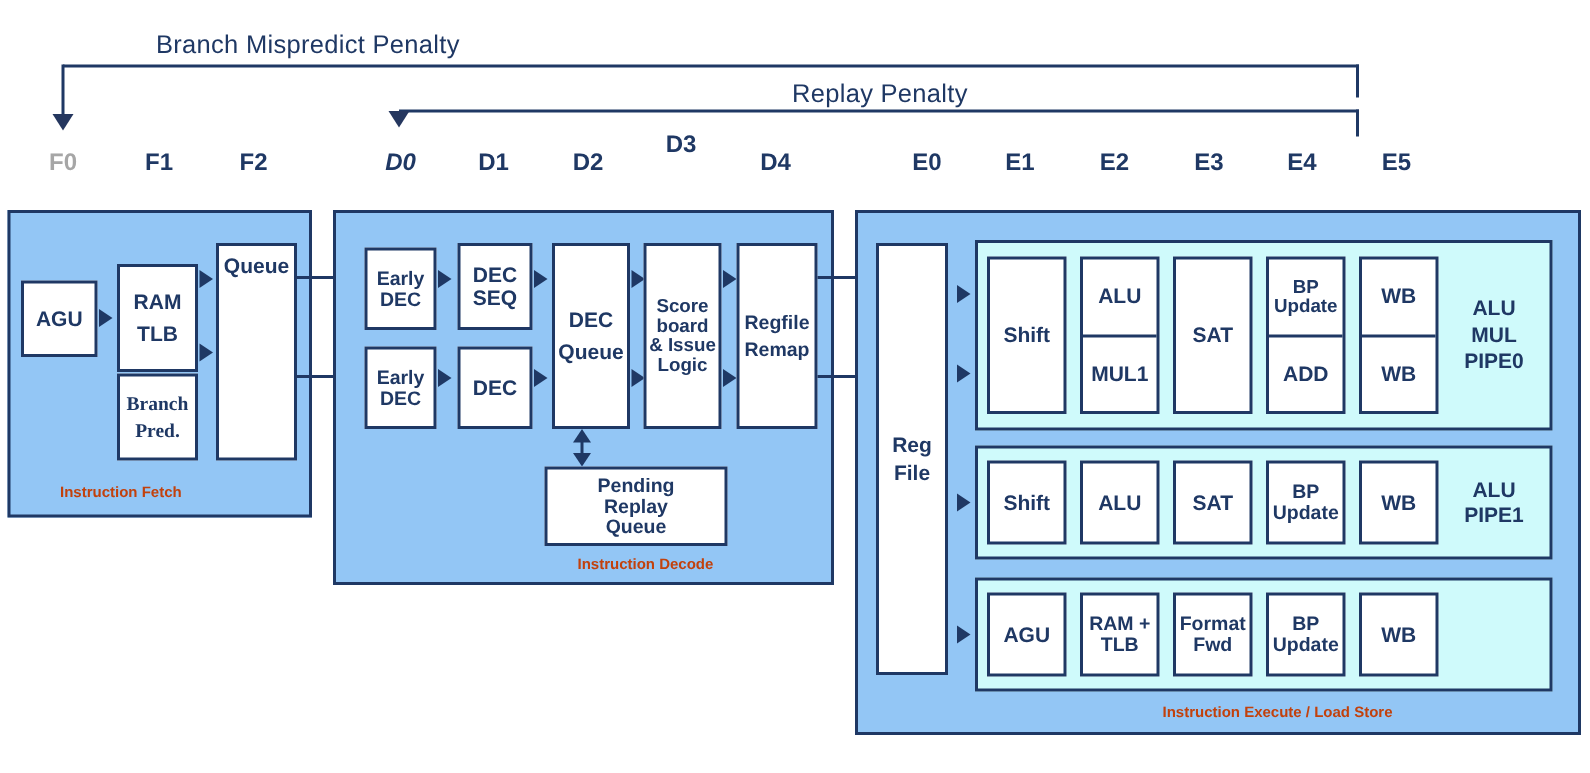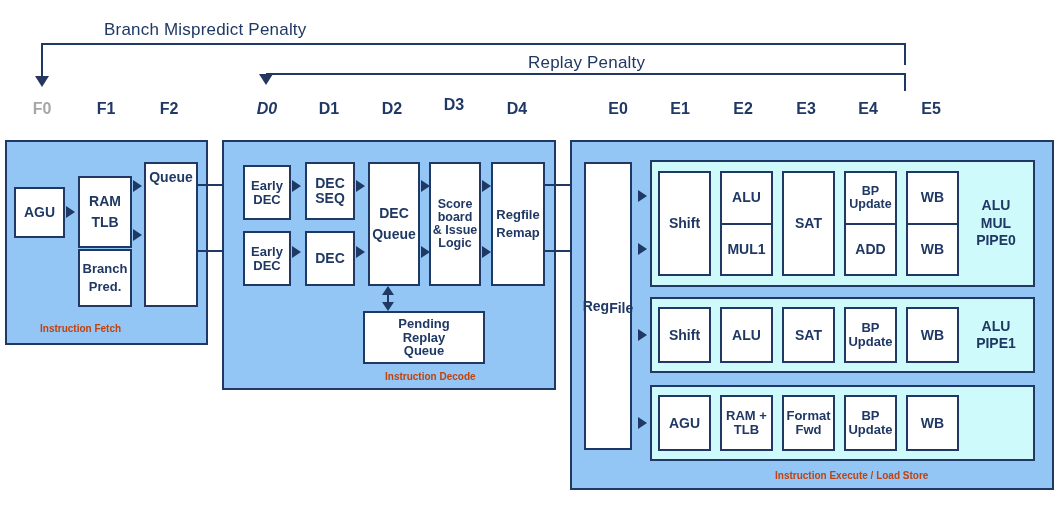--- a/index.html
+++ b/index.html
@@ -104,21 +104,21 @@
   <div class="hline" style="left:266px;top:73px;width:640px;"></div>
   <div class="vline" style="left:904px;top:73px;height:18px;"></div>
   <div class="arrowD" style="left:259px;top:74px;"></div>
 
   <div class="stage-lbl dim" style="left:24px;top:100px;width:36px;">F0</div>
   <div class="stage-lbl" style="left:88px;top:100px;width:36px;">F1</div>
   <div class="stage-lbl" style="left:151px;top:100px;width:36px;">F2</div>
   <div class="stage-lbl" style="left:249px;top:100px;width:36px;font-style:italic;">D0</div>
   <div class="stage-lbl" style="left:311px;top:100px;width:36px;">D1</div>
   <div class="stage-lbl" style="left:374px;top:100px;width:36px;">D2</div>
-  <div class="stage-lbl" style="left:436px;top:96px;width:36px;">D3</div>
+  <div class="stage-lbl" style="left:436px;top:88px;width:36px;">D3</div>
   <div class="stage-lbl" style="left:499px;top:100px;width:36px;">D4</div>
   <div class="stage-lbl" style="left:600px;top:100px;width:36px;">E0</div>
   <div class="stage-lbl" style="left:662px;top:100px;width:36px;">E1</div>
   <div class="stage-lbl" style="left:725px;top:100px;width:36px;">E2</div>
   <div class="stage-lbl" style="left:788px;top:100px;width:36px;">E3</div>
   <div class="stage-lbl" style="left:850px;top:100px;width:36px;">E4</div>
   <div class="stage-lbl" style="left:913px;top:100px;width:36px;">E5</div>
 
   <div class="section" style="left:5px;top:140px;width:203px;height:205px;"></div>
   <div class="section-title" style="left:40px;top:323px;">Instruction Fetch</div>
@@ -126,21 +126,21 @@
   <div class="unit" style="left:14px;top:187px;width:51px;height:51px;">AGU</div>
   <div class="arrowR" style="left:66px;top:206px;"></div>
 
   <div class="unit" style="left:78px;top:176px;width:54px;height:72px;flex-direction:column;">
     <span>RAM</span>
     <span style="margin-top:6px;">TLB</span>
   </div>
   <div class="arrowR" style="left:133px;top:180px;"></div>
   <div class="arrowR" style="left:133px;top:229px;"></div>
 
-  <div class="unit small" style="left:78px;top:249px;width:54px;height:58px;flex-direction:column;">
+  <div class="unit small" style="left:78px;top:249px;width:54px;height:58px;flex-direction:column;font-family:Liberation Serif, serif;">
     <span>Branch</span>
     <span style="margin-top:4px;">Pred.</span>
   </div>
 
   <div class="unit" style="left:144px;top:162px;width:54px;height:145px;align-items:flex-start;padding-top:6px;">Queue</div>
 
   <div class="hline" style="left:198px;top:184px;width:44px;"></div>
   <div class="arrowR" style="left:238px;top:180px;"></div>
   <div class="hline" style="left:198px;top:250px;width:44px;"></div>
   <div class="arrowR" style="left:238px;top:246px;"></div>
@@ -202,21 +202,21 @@
   </div>
 
   <div class="hline" style="left:545px;top:184px;width:45px;"></div>
   <div class="arrowR" style="left:586px;top:180px;"></div>
   <div class="hline" style="left:545px;top:250px;width:45px;"></div>
   <div class="arrowR" style="left:586px;top:246px;"></div>
 
   <div class="section" style="left:570px;top:140px;width:484px;height:350px;"></div>
   <div class="section-title" style="left:775px;top:470px;">Instruction Execute / Load Store</div>
 
-  <div class="unit" style="left:584px;top:162px;width:48px;height:288px;flex-direction:row;">
+  <div class="unit" style="left:584px;top:162px;width:48px;height:288px;flex-direction:column;">
     <span>Reg</span>
     <span style="margin-top:4px;">File</span>
   </div>
 
   <div class="pipe" style="left:650px;top:160px;width:385px;height:127px;"></div>
   <div class="arrowR" style="left:638px;top:190px;"></div>
   <div class="arrowR" style="left:638px;top:243px;"></div>
 
   <div class="stack" style="left:658px;top:171px;width:53px;height:105px;">
     <div class="cell">Shift</div>

